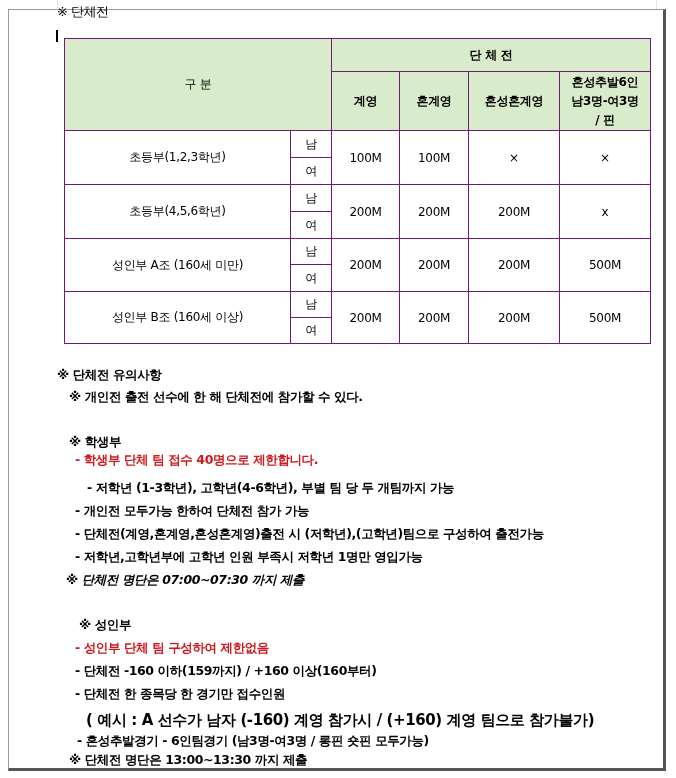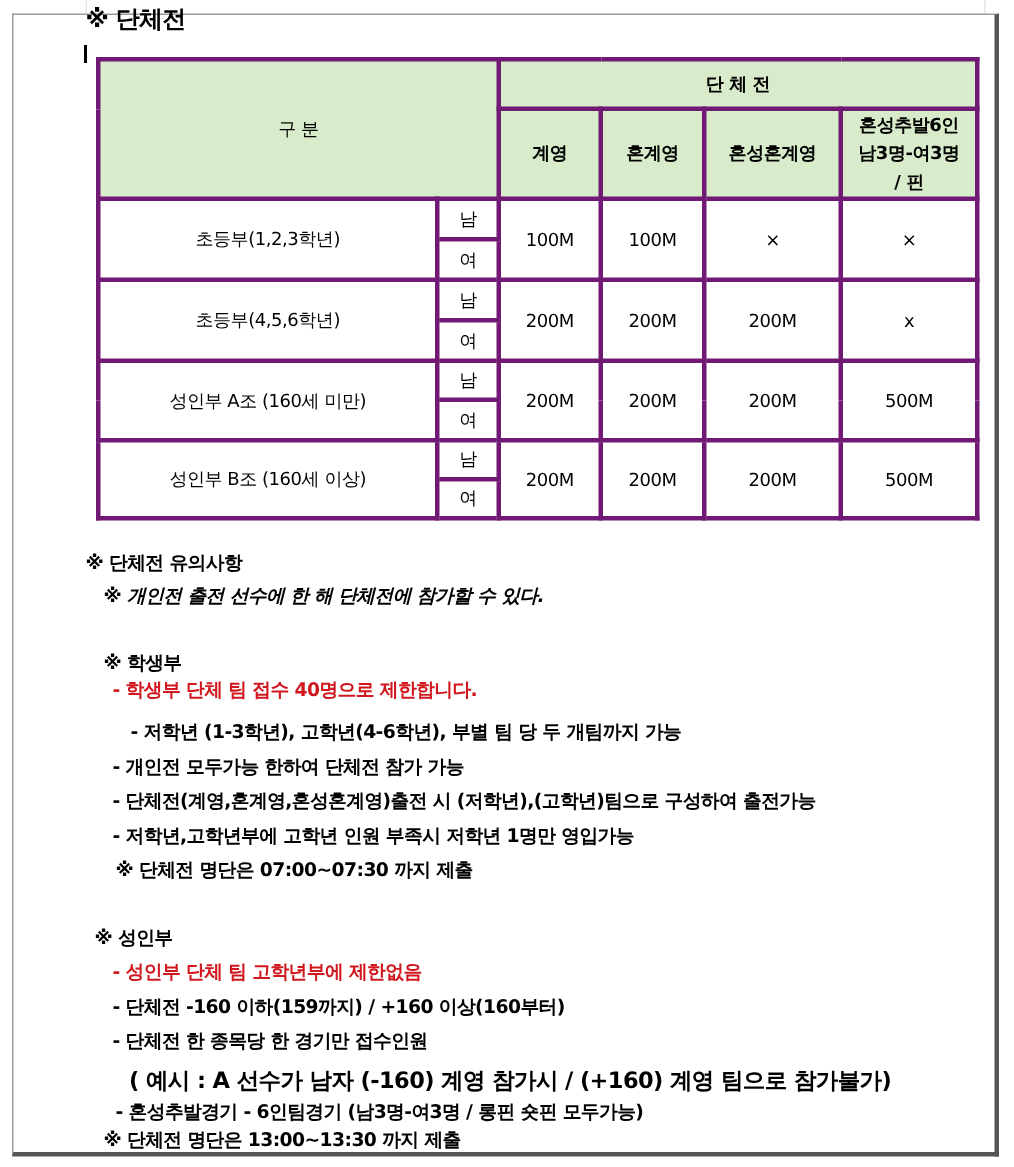--- a/index.html
+++ b/index.html
@@ -8,29 +8,29 @@
     font-family: "DejaVu Sans", "Liberation Sans", sans-serif; color:#000;
   }
   .frame {
     position:absolute; left:8px; top:9px; width:658px; height:762px;
     border-top:1px solid #9a9a9a; border-left:1px solid #9a9a9a;
     border-right:3px solid #555; border-bottom:3px solid #555;
     box-sizing:border-box; background:#fff;
   }
   .guide-v { position:absolute; width:1px; background:#e6e6e6; }
   .title {
-    position:absolute; left:57px; top:3px; font-size:16px; font-weight:bold; letter-spacing:-0.5px;
+    position:absolute; left:57px; top:3px; font-size:13px; font-weight:normal; letter-spacing:-0.5px;
   }
   .cursor { position:absolute; left:56px; top:30px; width:2px; height:12px; background:#000; }
   table.grid {
     position:absolute; left:64px; top:38px; border-collapse:collapse; table-layout:fixed;
     font-size:12px;
   }
   table.grid td {
-    border:3px solid #701a75; text-align:center; vertical-align:middle; padding:0; box-sizing:border-box;
+    border:1px solid #701a75; text-align:center; vertical-align:middle; padding:0; box-sizing:border-box;
     letter-spacing:-0.3px;
   }
   table.grid td.hd { background:#d8ebca; }
   .bold { font-weight:bold; }
   .line {
     position:absolute; font-size:12.5px; white-space:nowrap; letter-spacing:-0.4px;
   }
   .line.red { color:#d0181e; font-weight:bold; }
   .line.b { font-weight:bold; }
   .line.small { font-size:15px; font-weight:bold; }
@@ -115,29 +115,29 @@
     <td rowspan="2">200M</td>
     <td rowspan="2">500M</td>
   </tr>
   <tr style="height:26px">
         <td>여</td>
       </tr>
 </tbody>
   </table>
 
 <div class="line b" style="left:57px; top:367px;">※ 단체전 유의사항</div>
-<div class="line b" style="left:69px; top:389px;font-style:italic;">※ 개인전 출전 선수에 한 해 단체전에 참가할 수 있다.</div>
+<div class="line b" style="left:69px; top:389px;">※ 개인전 출전 선수에 한 해 단체전에 참가할 수 있다.</div>
 
 <div class="line b" style="left:69px; top:434px;">※ 학생부</div>
 <div class="line red" style="left:75px; top:452px;text-align:right;">- 학생부 단체 팀 접수 40명으로 제한합니다.</div>
 <div class="line b" style="left:75px; top:480px;margin-left:12px;">- 저학년 (1-3학년), 고학년(4-6학년), 부별 팀 당 두 개팀까지 가능</div>
 <div class="line b" style="left:75px; top:503px;">- 개인전 모두가능 한하여 단체전 참가 가능</div>
 <div class="line b" style="left:75px; top:526px;">- 단체전(계영,혼계영,혼성혼계영)출전 시 (저학년),(고학년)팀으로 구성하여 출전가능</div>
 <div class="line b" style="left:75px; top:549px;">- 저학년,고학년부에 고학년 인원 부족시 저학년 1명만 영입가능</div>
-<div class="line b" style="left:77px; top:572px;">※ 단체전 명단은 07:00~07:30 까지 제출</div>
+<div class="line b" style="left:66px; top:572px;font-style:italic;">※ 단체전 명단은 07:00~07:30 까지 제출</div>
 
-<div class="line b" style="left:63px; top:617px;">※ 성인부</div>
-<div class="line red" style="left:75px; top:640px;">- 성인부 단체 팀 고학년부에 제한없음</div>
+<div class="line b" style="left:79px; top:617px;">※ 성인부</div>
+<div class="line red" style="left:75px; top:640px;">- 성인부 단체 팀 구성하여 제한없음</div>
 <div class="line b" style="left:75px; top:663px;">- 단체전 -160 이하(159까지) / +160 이상(160부터)</div>
 <div class="line b" style="left:75px; top:686px;">- 단체전 한 종목당 한 경기만 접수인원</div>
 <div class="line small" style="left:86px; top:711px;">( 예시 : A 선수가 남자 (-160) 계영 참가시 / (+160) 계영 팀으로 참가불가)</div>
 <div class="line b" style="left:77px; top:733px;">- 혼성추발경기 - 6인팀경기 (남3명-여3명 / 롱핀 숏핀 모두가능)</div>
 <div class="line b" style="left:69px; top:752px;">※ 단체전 명단은 13:00~13:30 까지 제출</div>
 
 </body></html>

